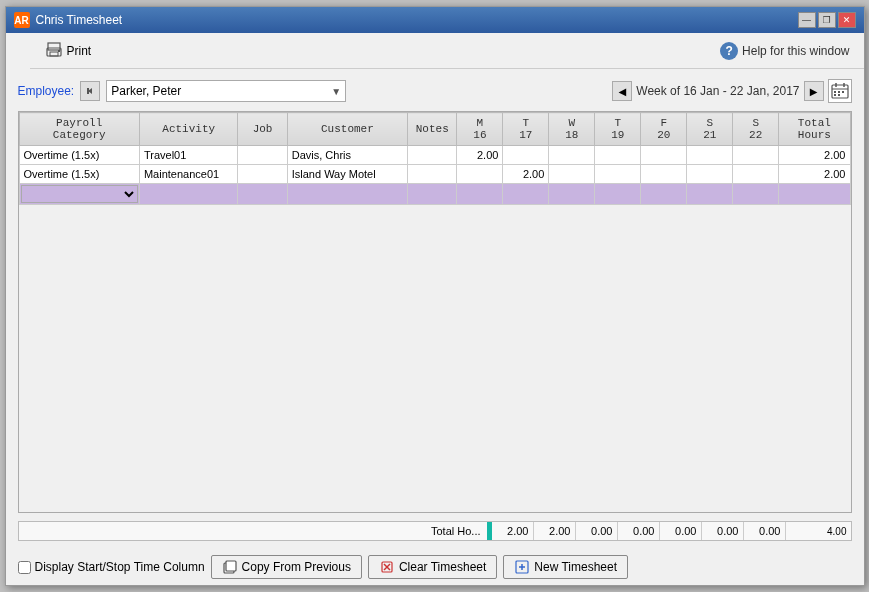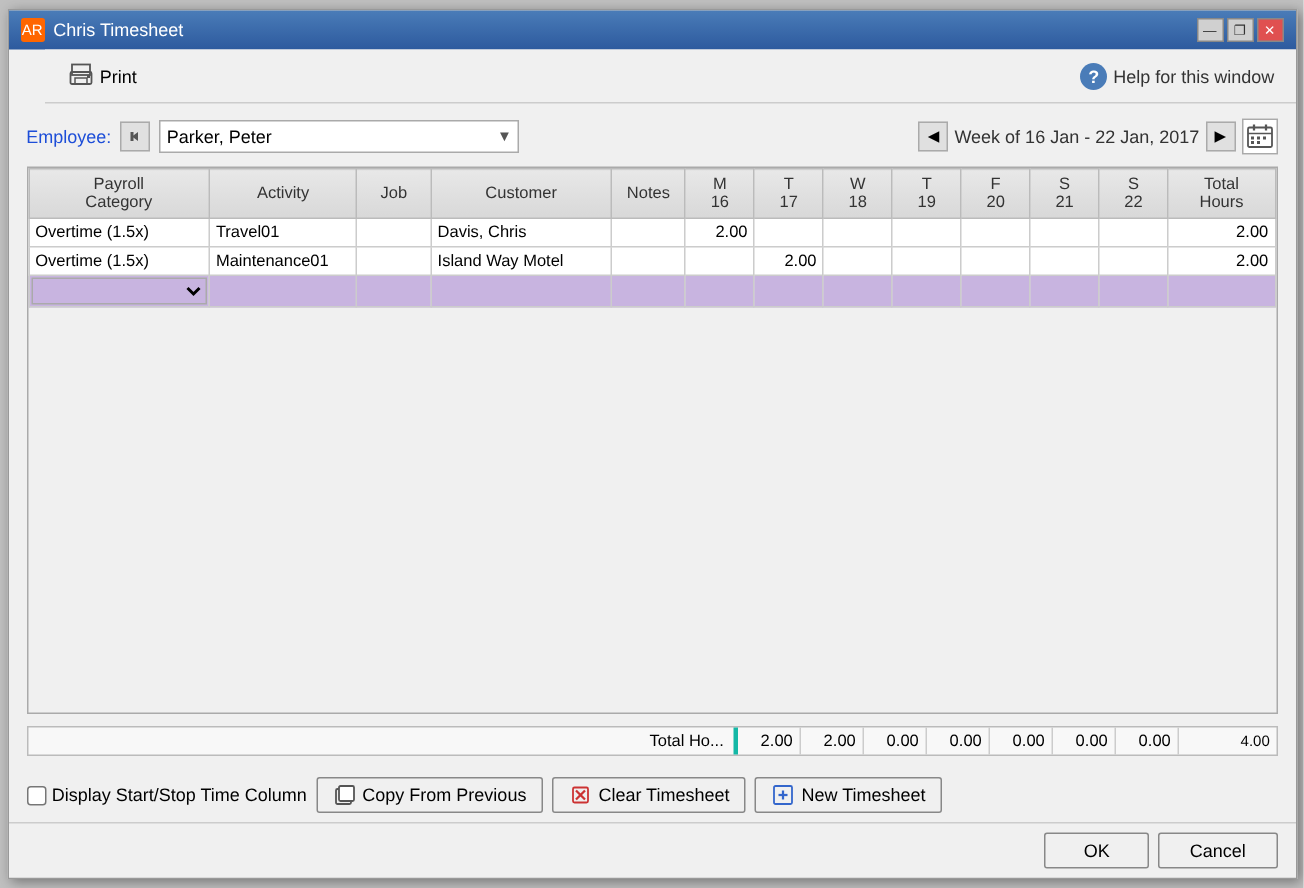--- a/index.html
+++ b/index.html
@@ -42,21 +42,21 @@
     }
 
     .title-bar-icon {
       width: 16px;
       height: 16px;
       background: #ff6600;
       border-radius: 2px;
       display: flex;
       align-items: center;
       justify-content: center;
-      font-weight: normal;
+      font-weight: bold;
       font-size: 10px;
       color: white;
     }
 
     .title-bar-title {
       font-size: 12px;
       font-weight: normal;
     }
 
     .title-bar-controls {
@@ -216,20 +216,21 @@
     }
 
     thead tr th {
       background: linear-gradient(to bottom, #e8e8e8, #d8d8d8);
       border: 1px solid #bbb;
       padding: 4px 4px;
       text-align: center;
       font-weight: normal;
       color: #333;
       white-space: nowrap;
+      font-family: Liberation Mono, monospace;
     }
 
     tbody tr td {
       border: 1px solid #ccc;
       padding: 3px 4px;
       background: white;
       text-align: left;
     }
 
     tbody tr td.number {
@@ -456,21 +457,21 @@
             <td></td>
             <td></td>
             <td></td>
             <td></td>
           </tr>
         </tbody>
       </table>
     </div>
 
     <div style="border:1px solid #bbb; background:#f8f8f8; display:flex; align-items:center;">
-      <div style="flex:1; text-align:right; padding: 3px 6px; font-size:11px; border-right:3px solid #14b8a6;">Total Ho...</div>
+      <div style="flex:1; text-align:right; padding: 3px 6px; font-size:11px; border-right:5px solid #14b8a6;">Total Ho...</div>
       <div style="width:42px; text-align:right; padding:3px 4px; font-size:11px; border-right:1px solid #ccc;">2.00</div>
       <div style="width:42px; text-align:right; padding:3px 4px; font-size:11px; border-right:1px solid #ccc;">2.00</div>
       <div style="width:42px; text-align:right; padding:3px 4px; font-size:11px; border-right:1px solid #ccc;">0.00</div>
       <div style="width:42px; text-align:right; padding:3px 4px; font-size:11px; border-right:1px solid #ccc;">0.00</div>
       <div style="width:42px; text-align:right; padding:3px 4px; font-size:11px; border-right:1px solid #ccc;">0.00</div>
       <div style="width:42px; text-align:right; padding:3px 4px; font-size:11px; border-right:1px solid #ccc;">0.00</div>
       <div style="width:42px; text-align:right; padding:3px 4px; font-size:11px; border-right:1px solid #ccc;">0.00</div>
       <div style="width:65px; text-align:right; padding:3px 4px; font-size:10px;">4.00</div>
     </div>
   </div>
@@ -506,17 +507,13 @@
             <rect x="2" y="2" width="12" height="12" rx="1" fill="none" stroke="#3366cc" stroke-width="1.2"></rect>
             <line x1="8" y1="5" x2="8" y2="11" stroke="#3366cc" stroke-width="1.5"></line>
             <line x1="5" y1="8" x2="11" y2="8" stroke="#3366cc" stroke-width="1.5"></line>
           </svg>
         </div>
         <span>New Timesheet</span>
       </button>
     </div>
   </div>
 
-  <div class="footer-bar">
-    <button class="footer-btn">OK</button>
-    <button class="footer-btn">Cancel</button>
-  </div>
 </div>
 
 </body></html>

